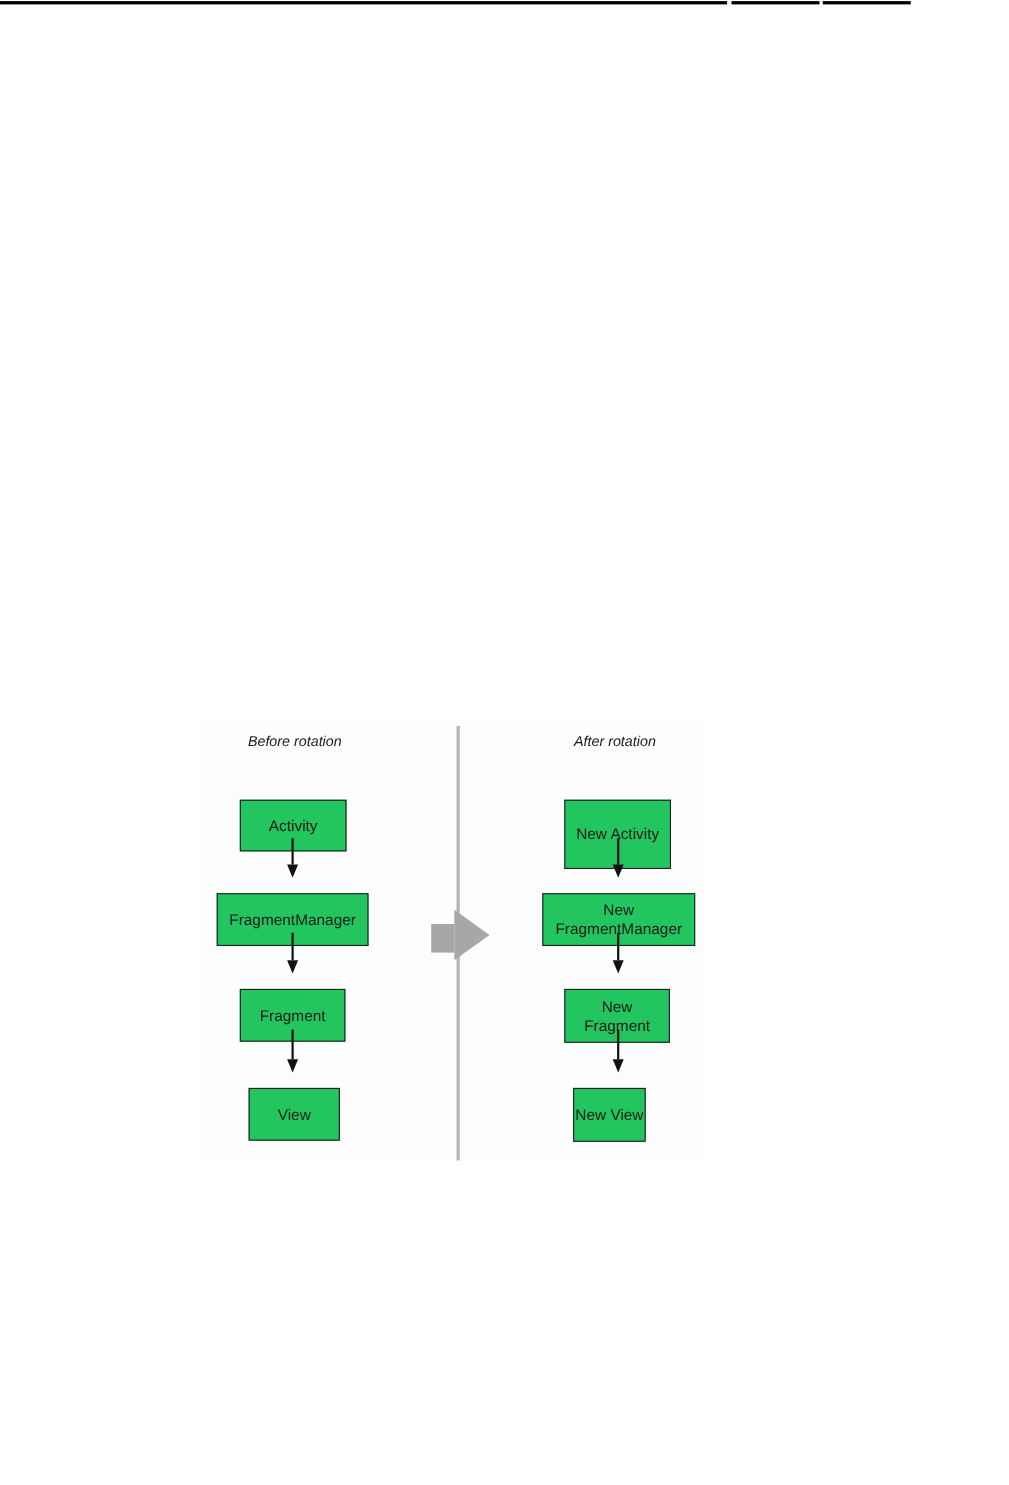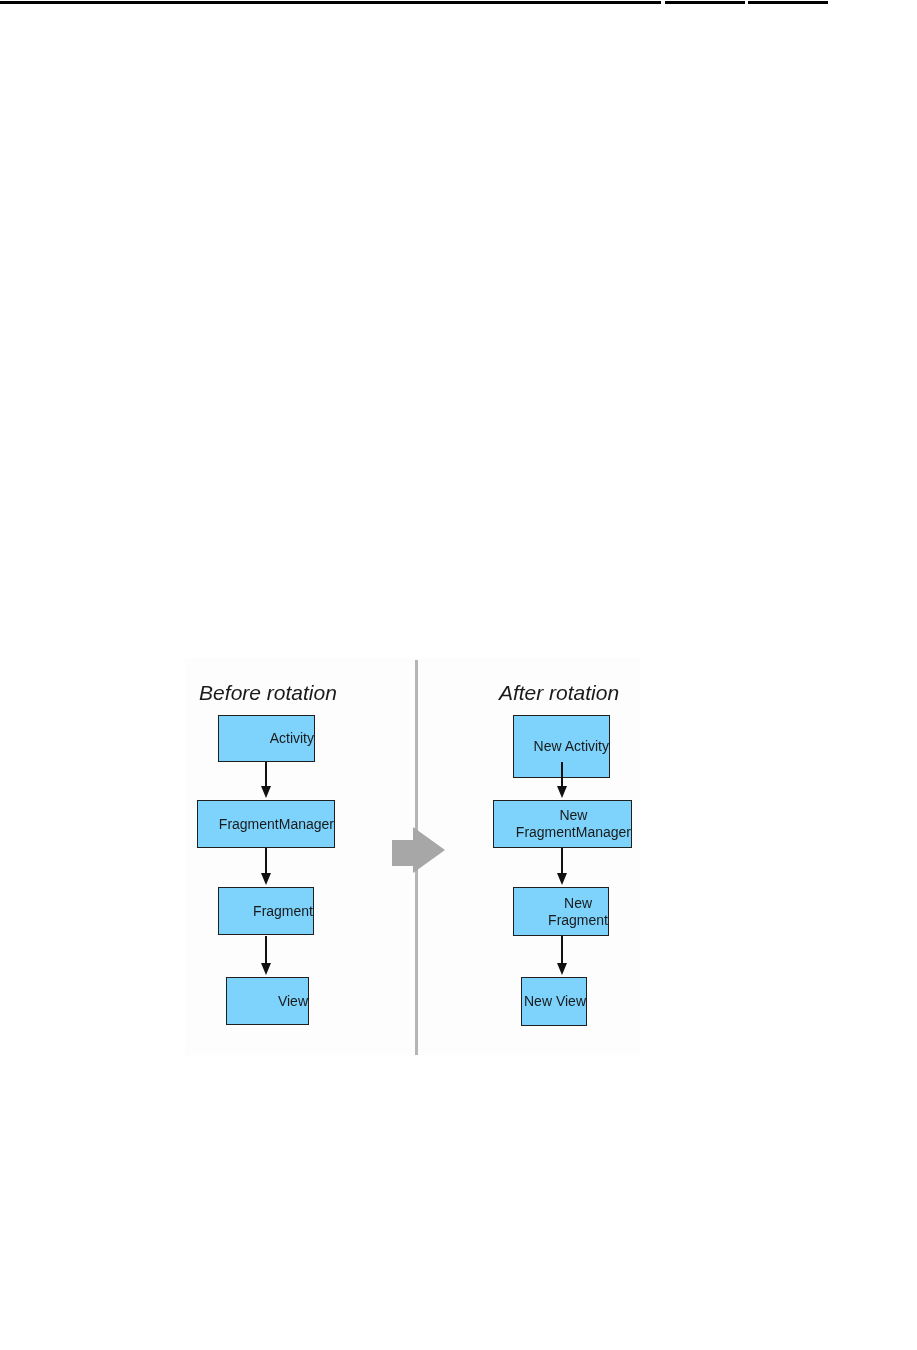--- a/index.html
+++ b/index.html
@@ -25,46 +25,47 @@
   
   .diagram {
     position: absolute;
     left: 185px; top: 658px;
     width: 455px; height: 397px;
     background: #fdfdfd;
   }
 
   .title {
     position: absolute;
-    top: 23px;
+    top: 8px;
     transform: translateX(-50%);
     white-space: nowrap;
-    font-size: 21px;
+    font-size: 13px;
     font-style: italic;
     color: #1a1a1a;
   }
   .before-title { left: 83px; }
   .after-title  { left: 374px; }
 
   .divider {
     position: absolute;
     left: 230px; top: 2px;
     width: 3px; height: 395px;
     background: #b5b5b5;
   }
 
   .node {
     position: absolute;
-    background: #7dd3fc;
+    background: #22c55e;
     border: 1.5px solid #1f1f1f;
     display: flex;
     align-items: center;
-    justify-content: flex-end;
+    justify-content: center;
     text-align: center;
     box-sizing: border-box;
+    margin-top: 12px;
   }
   .node-label {
     font-size: 14px;
     line-height: 17px;
     color: #1a1a1a;
     white-space: pre-line;
   }
 
   
   .varrow { position: absolute; width: 10px; }

